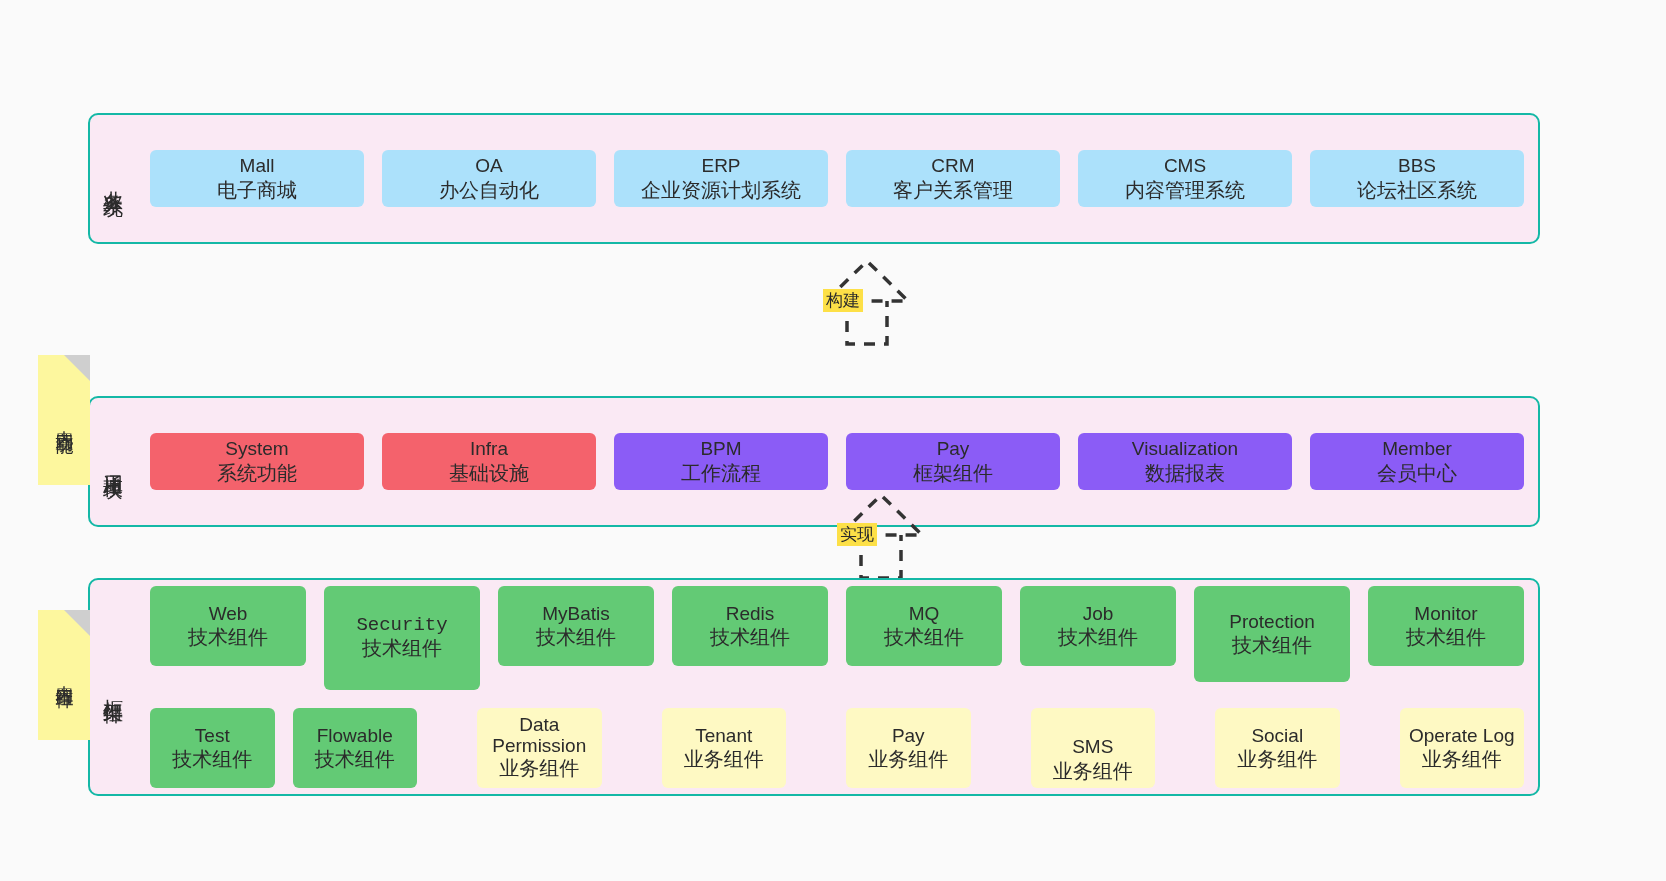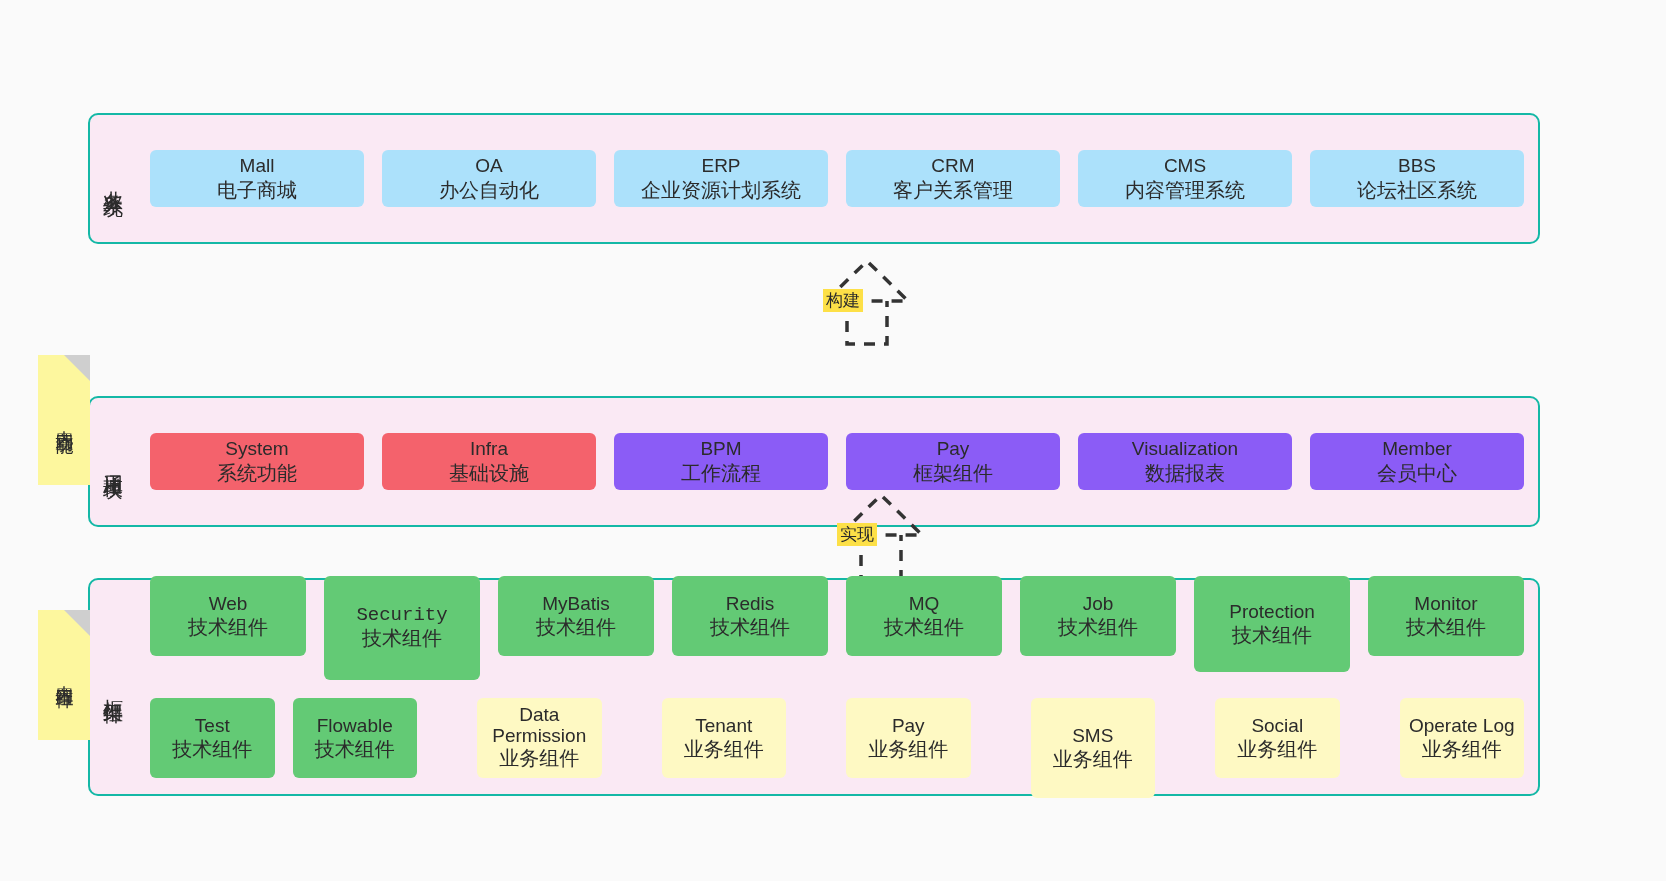--- a/index.html
+++ b/index.html
@@ -261,21 +261,21 @@
           <span class="cn">业务组件</span>
         </div>
         <div class="cell c-greenlight" style="height:80px;">
           <span class="en">Tenant</span>
           <span class="cn">业务组件</span>
         </div>
         <div class="cell c-greenlight" style="height:80px;">
           <span class="en">Pay</span>
           <span class="cn">业务组件</span>
         </div>
-        <div class="cell c-greenlight" style="height:100px;">
+        <div class="cell c-greenlight" style="height:80px;justify-content:flex-end;">
           <span class="en">SMS</span>
           <span class="cn">业务组件</span>
         </div>
         <div class="cell c-greenlight" style="height:80px;">
           <span class="en">Social</span>
           <span class="cn">业务组件</span>
         </div>
         <div class="cell c-greenlight" style="height:80px;">
           <span class="en">Operate Log</span>
           <span class="cn">业务组件</span>

